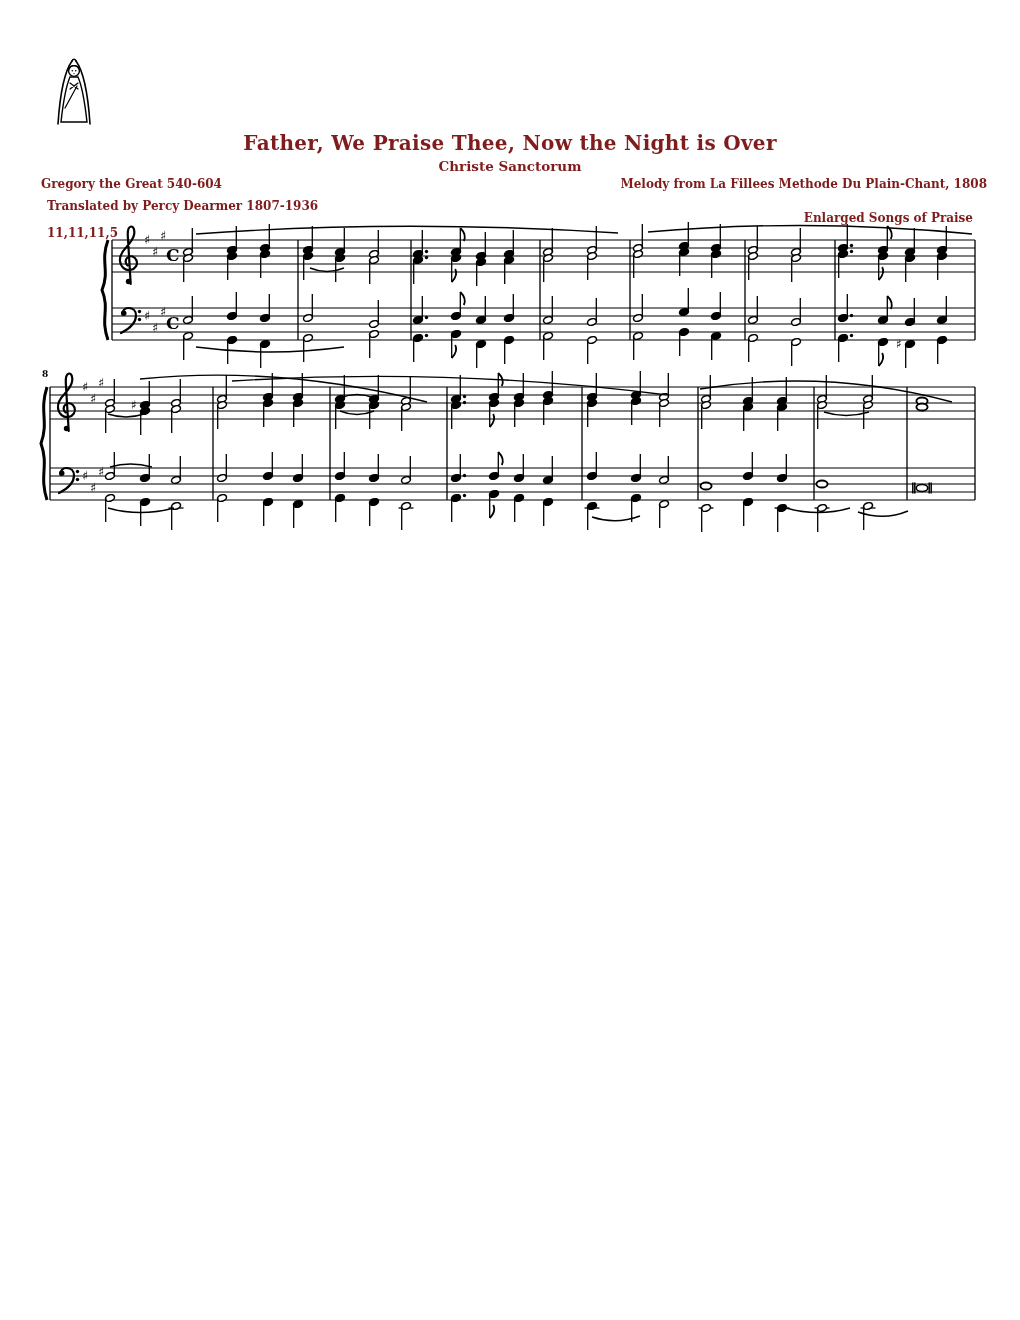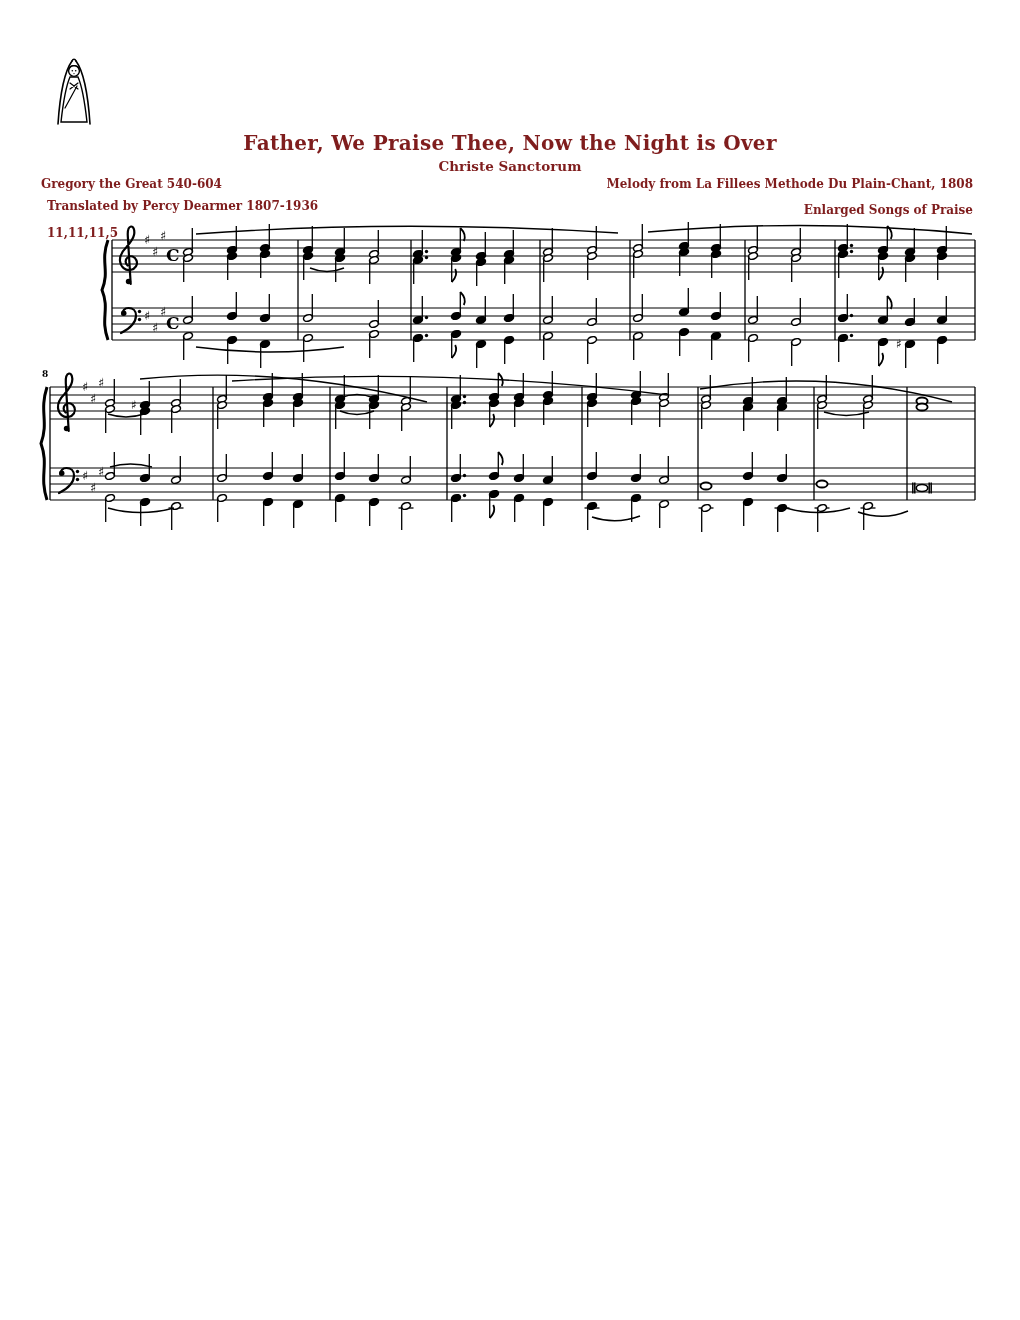--- a/index.html
+++ b/index.html
@@ -6,22 +6,22 @@
   .page{position:relative;width:1020px;height:1320px;background:#ffffff;overflow:hidden;
         font-family:"DejaVu Serif",serif;color:#7f1d1d;}
   .title{position:absolute;top:131px;left:0;width:1020px;text-align:center;
          font-weight:bold;font-size:20px;letter-spacing:.3px;}
   .subtitle{position:absolute;top:158px;left:0;width:1020px;text-align:center;
             font-weight:bold;font-size:13.5px;}
   .attr{position:absolute;font-weight:bold;font-size:12px;white-space:nowrap;}
   .attr-author{left:33px;top:177px;margin-left:8px;}
   .attr-translator{left:47px;top:199px;text-align:right;}
   .attr-meter{left:47px;top:226px;}
-  .attr-melody{right:47px;top:177px;text-align:center;}
-  .attr-hymnal{right:47px;top:203px;text-align:left;margin-left:12px;}
+  .attr-melody{right:33px;top:177px;text-align:center;}
+  .attr-hymnal{right:47px;top:211px;text-align:left;margin-left:12px;}
   .logo{position:absolute;left:50px;top:56px;}
   #score-svg{position:absolute;left:0;top:0;}
   #score-svg text{fill:#000;}
   .sharp{font:12.5px "DejaVu Sans",sans-serif;}
   .acc{font:12px "DejaVu Sans",sans-serif;}
   .timesig{font:bold 17px "DejaVu Serif",serif;}
   .mnum{font:bold 9px "DejaVu Serif",serif;}
 </style>
 </head>
 <body>

